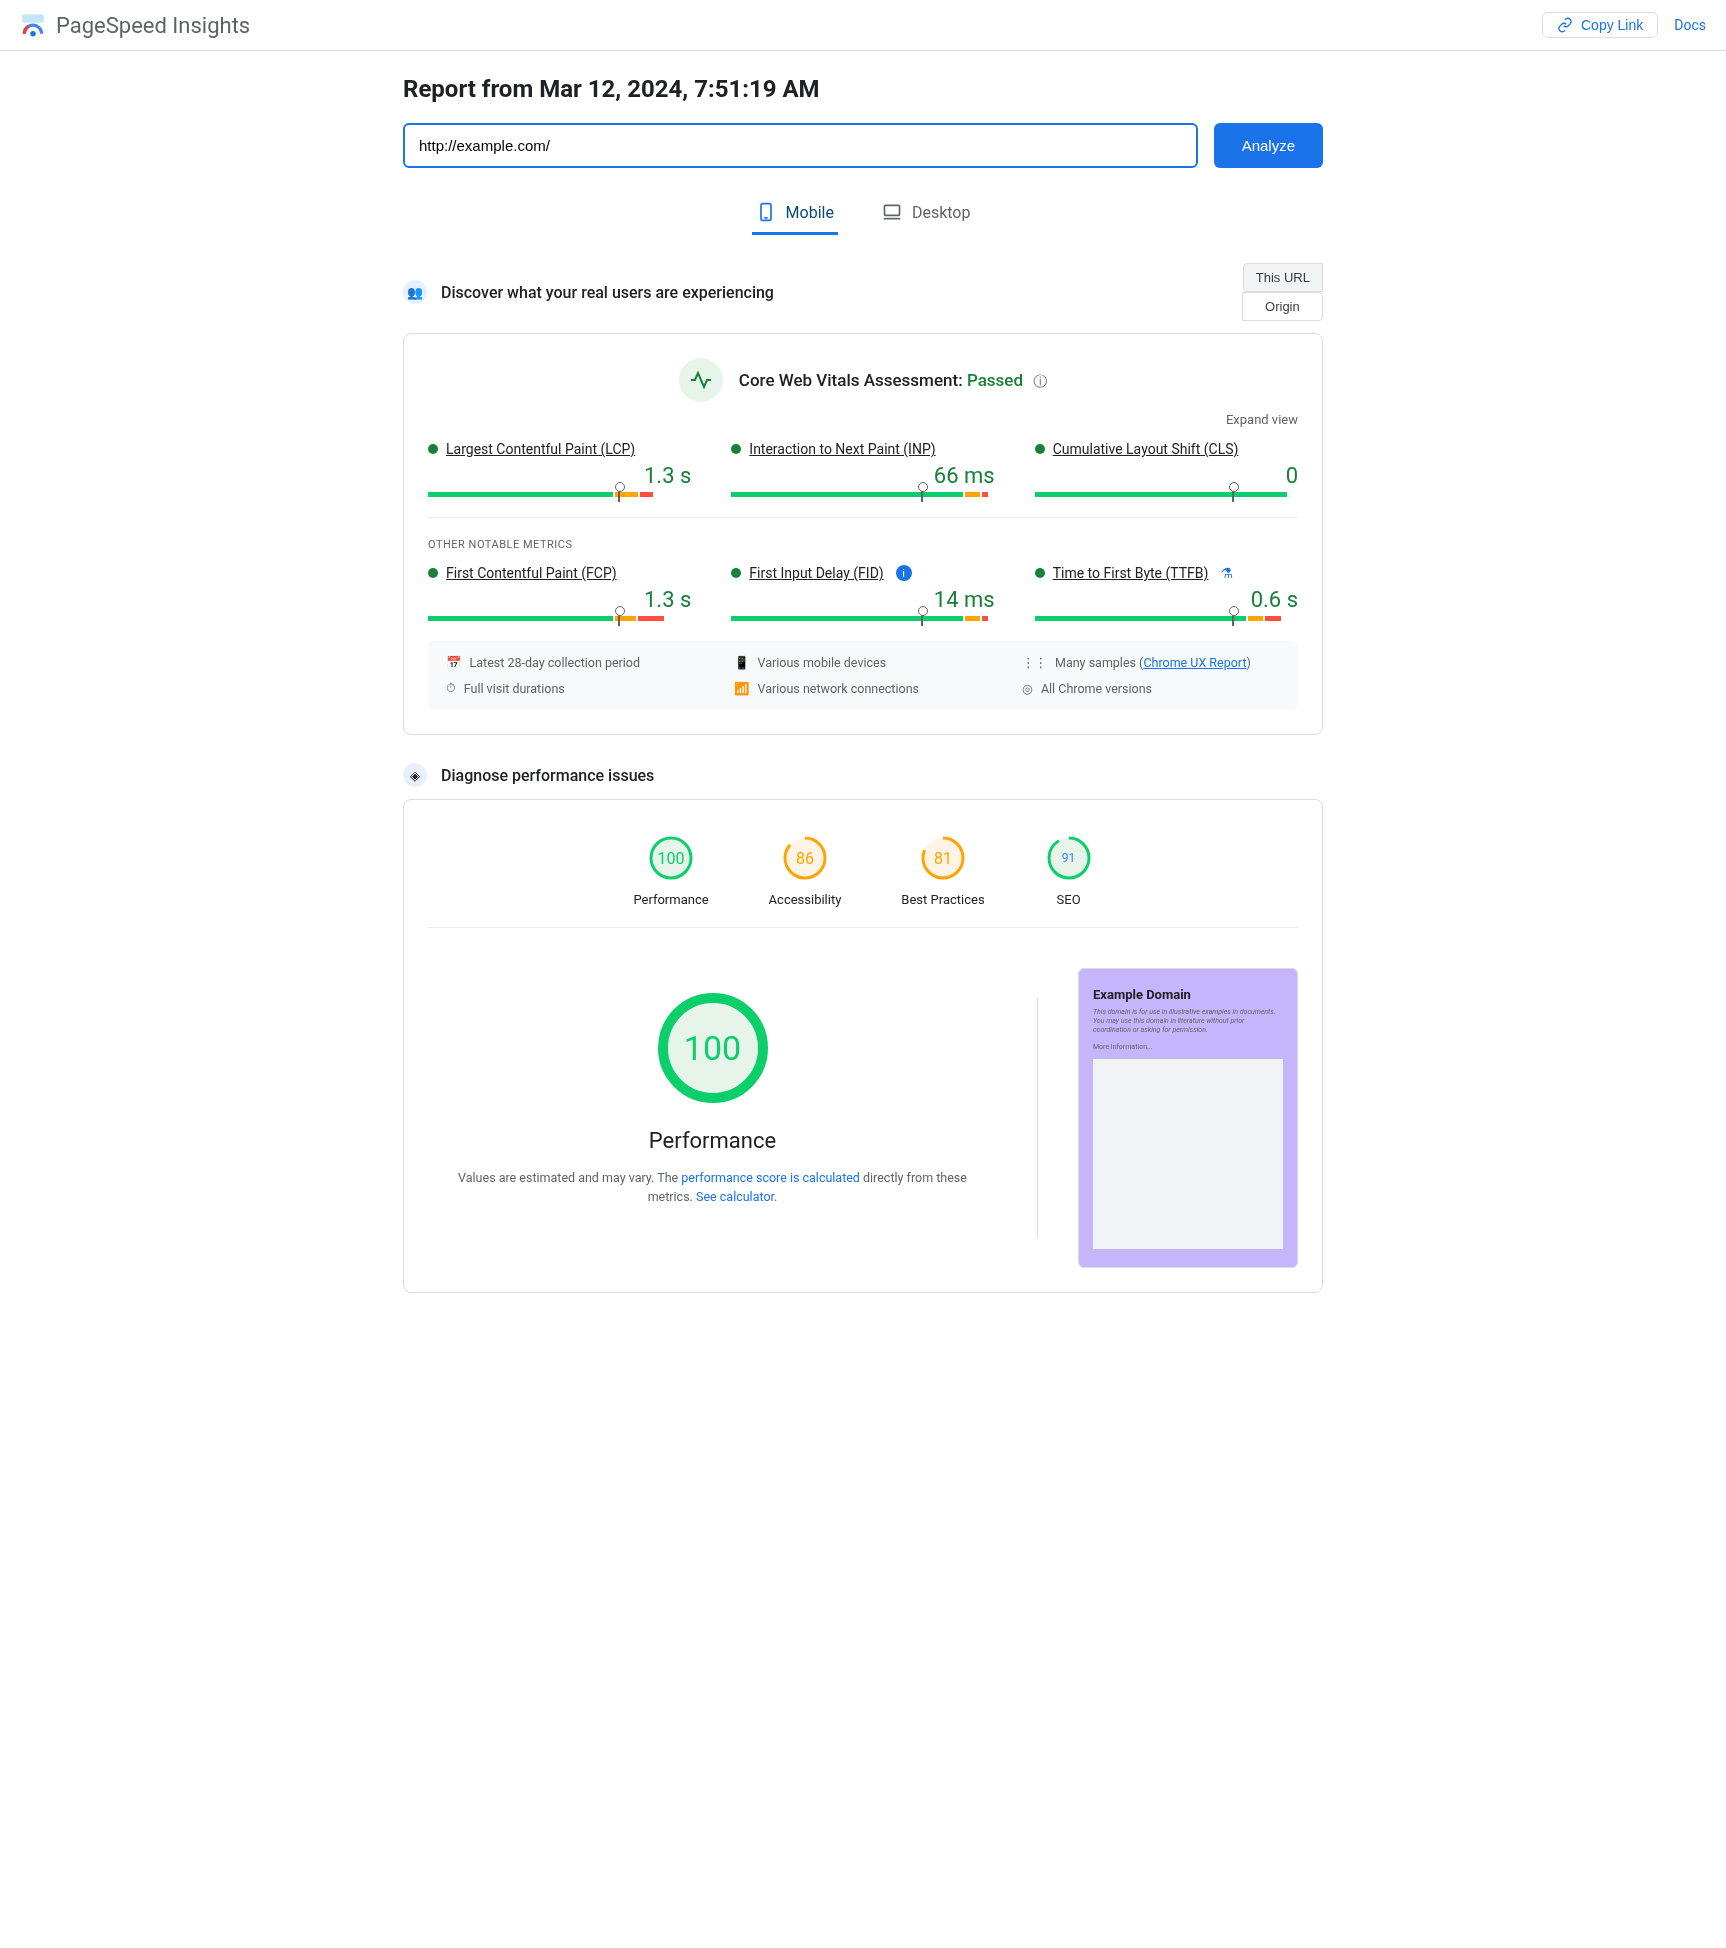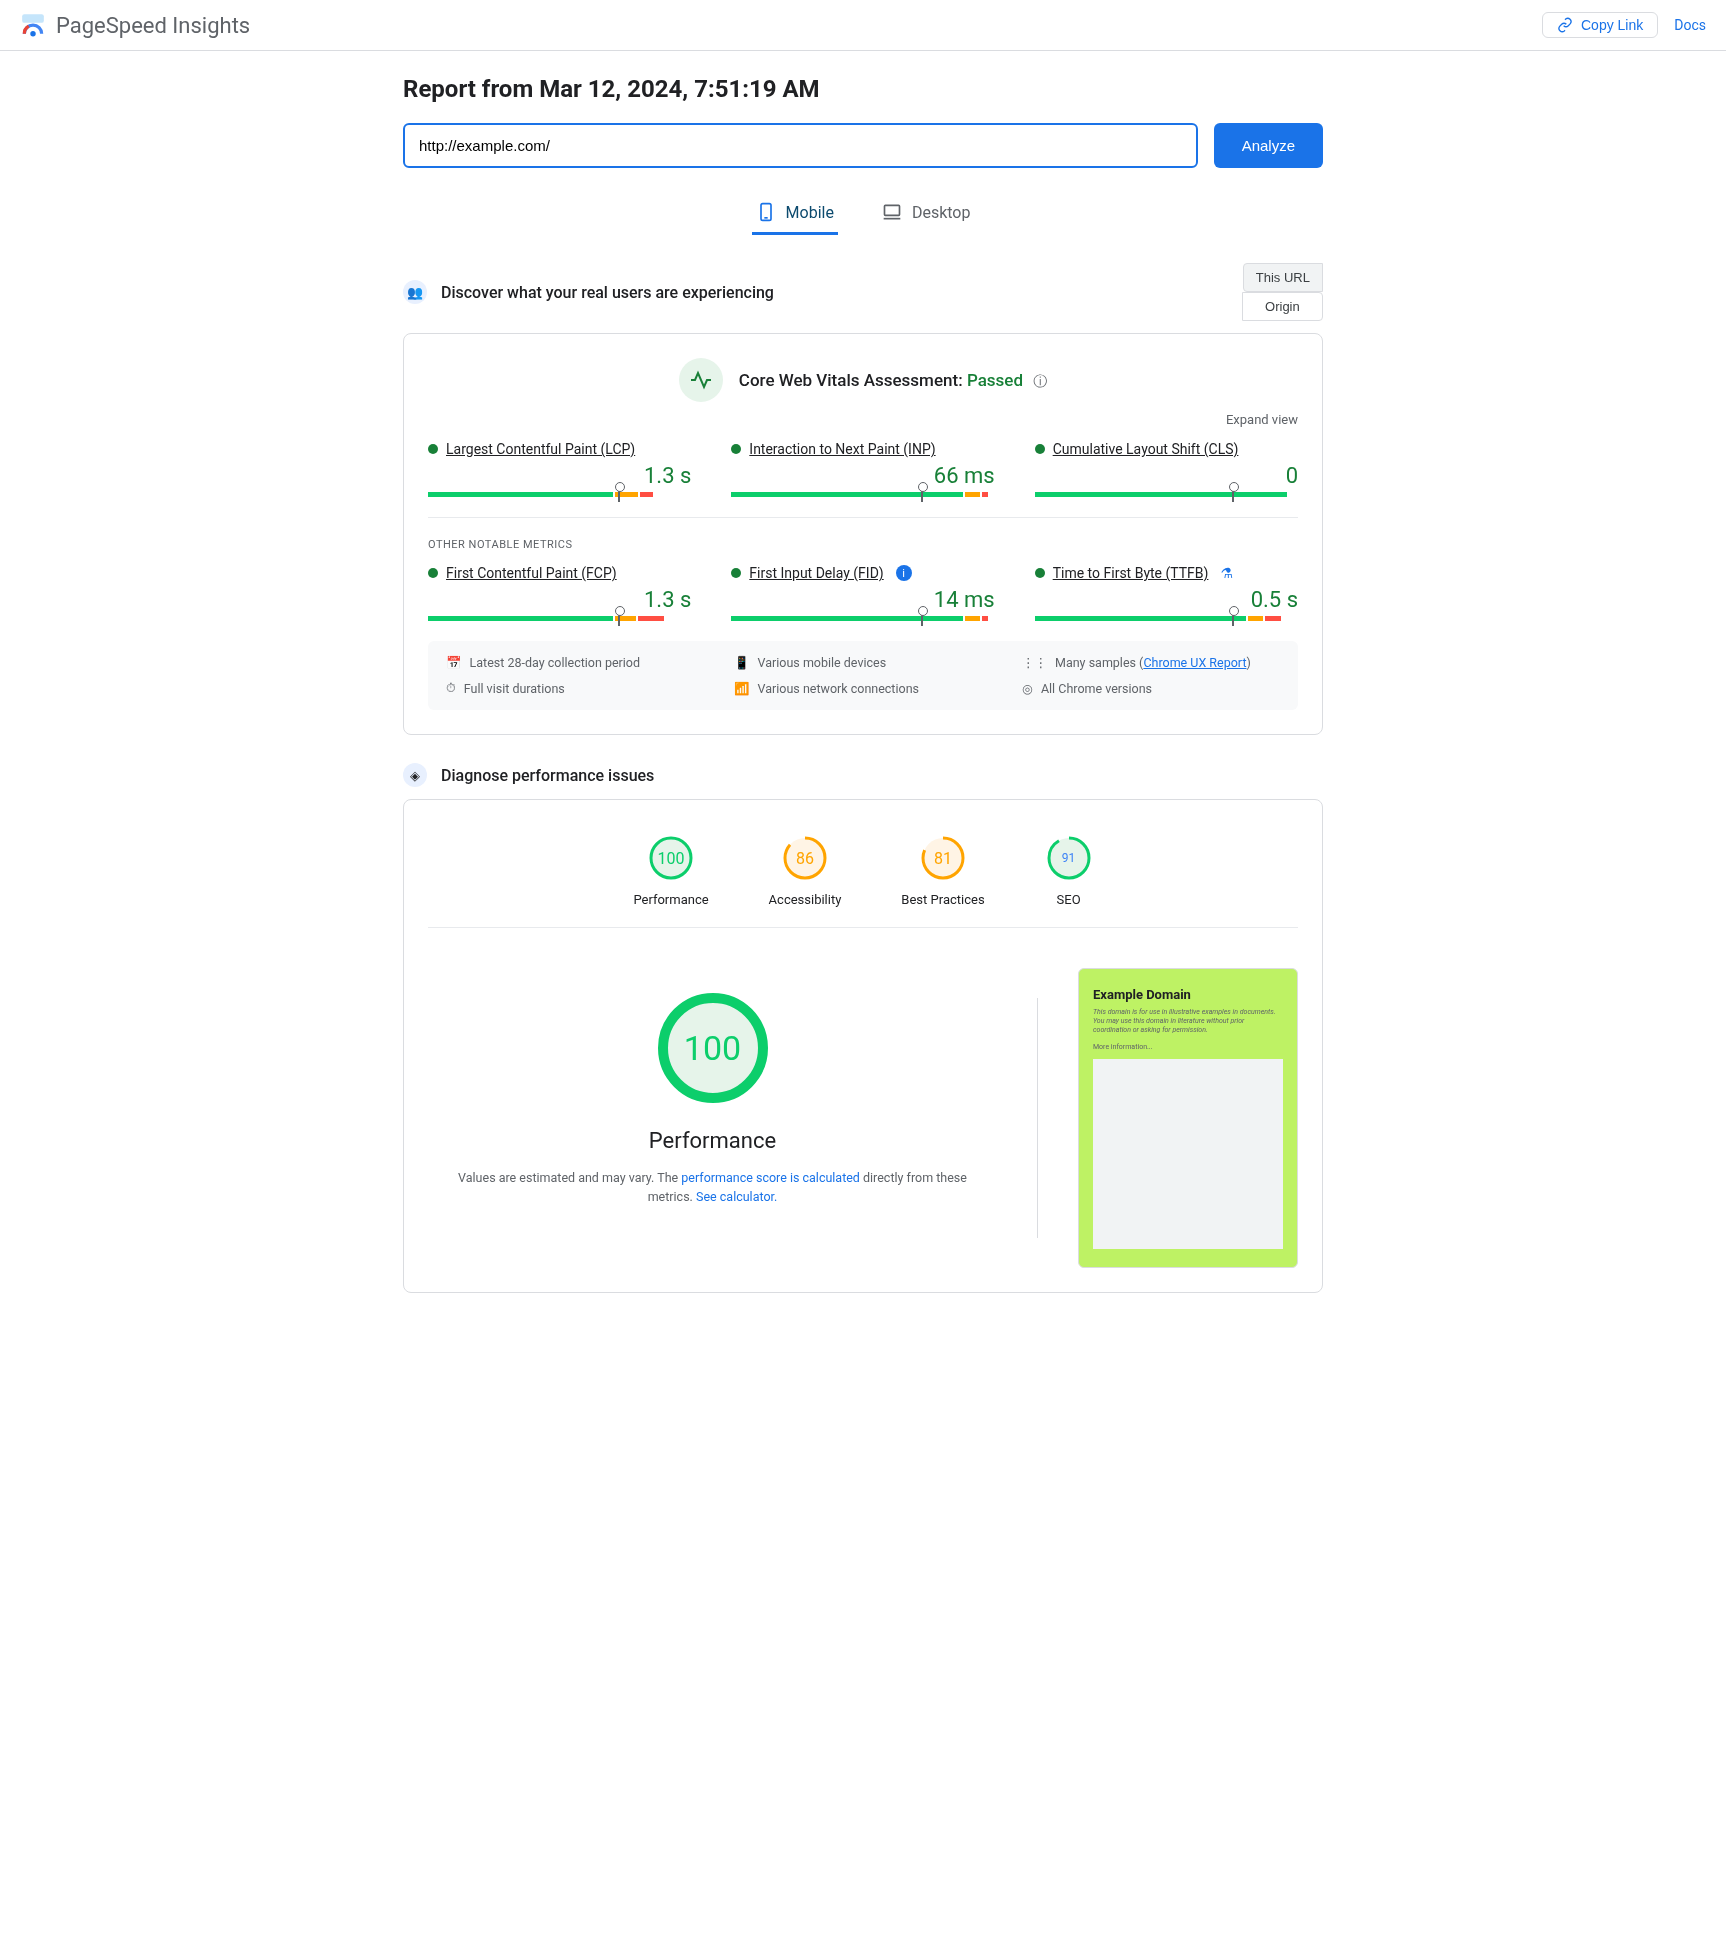--- a/index.html
+++ b/index.html
@@ -60,21 +60,21 @@
 .gauge-sm { width: 48px; height: 48px; margin: 0 auto 10px; position: relative; }
 .gauge-label { font-size: 13px; color: #202124; }
 .perf-section { display: flex; gap: 40px; align-items: flex-start; }
 .perf-left { flex: 1; text-align: center; padding: 20px; }
 .gauge-lg { width: 120px; height: 120px; margin: 0 auto 20px; position: relative; }
 .perf-title { font-size: 22px; margin-bottom: 16px; }
 .perf-note { font-size: 12.5px; color: #5f6368; line-height: 1.5; }
 .perf-note a { color: #1a73e8; text-decoration: none; }
 .perf-divider { width: 1px; background: #dadce0; align-self: stretch; margin: 30px 0; }
 .perf-right { width: 220px; }
-.preview-box { border: 1px solid #dadce0; border-radius: 6px; padding: 18px 14px; background: #bef264; }
+.preview-box { border: 1px solid #dadce0; border-radius: 6px; padding: 18px 14px; background: #c4b5fd; }
 .preview-title-text { font-size: 13px; font-weight: 700; margin-bottom: 6px; }
 .preview-text { font-size: 7px; color: #5f6368; line-height: 1.3; margin-bottom: 8px; font-style: italic; }
 .preview-more { font-size: 7px; color: #5f6368; margin-bottom: 8px; }
 .preview-body { height: 190px; background: #f1f3f4; }
 svg.gauge { transform: rotate(-90deg); }
 .gauge-text { position: absolute; inset: 0; display: flex; align-items: center; justify-content: center; font-weight: 400; }
 </style>
 </head>
 <body>
 
@@ -236,21 +236,21 @@
             </div>
       <div class="marker" style="left:72%"></div>
     </div>
   </div>
         <div class="metric">
     <div class="metric-head">
             <span class="dot"></span>
             <span class="metric-name">Time to First Byte (TTFB)</span>
             <span class="flask-icon">⚗</span>
           </div>
-    <div class="metric-value">0.5 s</div>
+    <div class="metric-value">0.6 s</div>
     <div class="bar-wrap">
       <div class="bar">
               <div class="seg-g" style="flex:82"></div>
               <div class="seg-o" style="flex:6"></div>
               <div class="seg-r" style="flex:6"></div>
               <div style="flex:6"></div>
             </div>
       <div class="marker" style="left:75%"></div>
     </div>
   </div>

